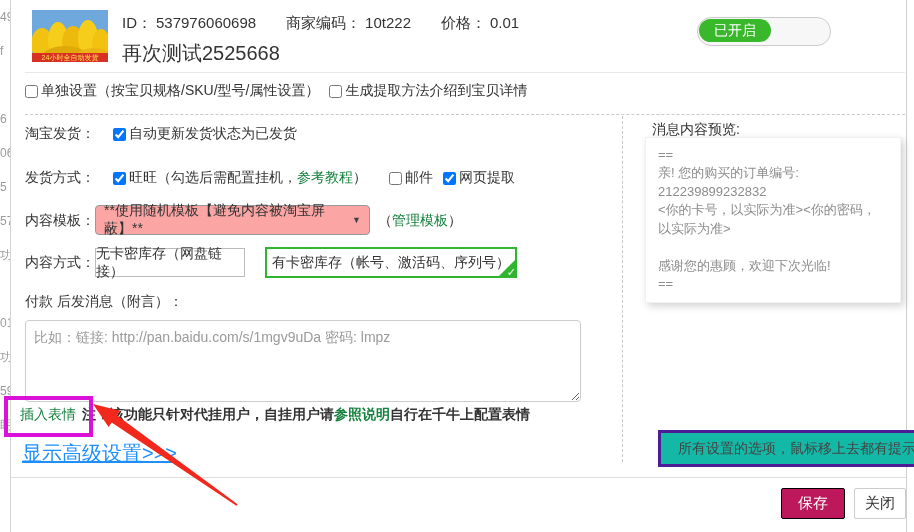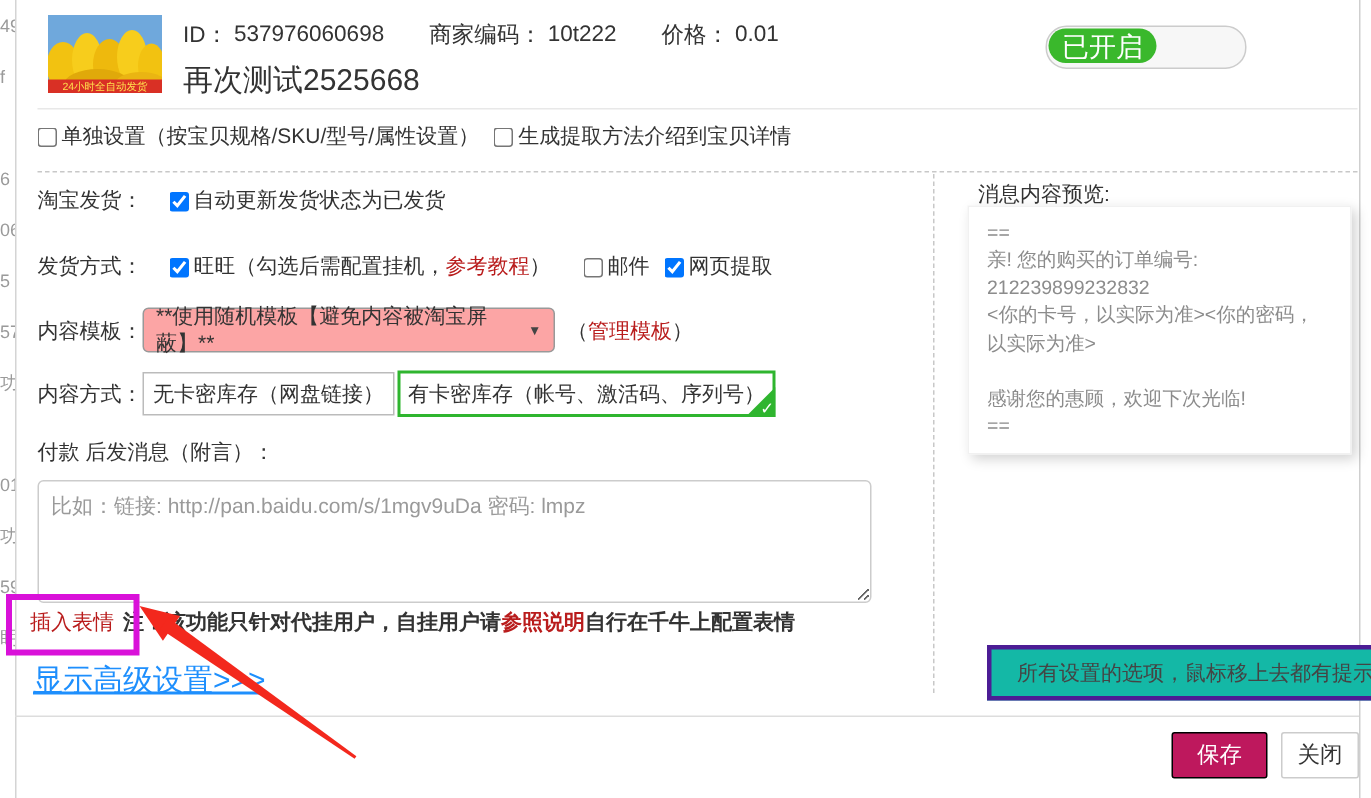--- a/index.html
+++ b/index.html
@@ -13,41 +13,41 @@
   .dialog-right-border{position:absolute;left:906px;top:0;height:532px;width:0;border-left:1px solid #cfcfcf;}
 
   
   .thumb{position:absolute;left:32px;top:10px;width:76px;height:52px;}
   .hdr-line1{position:absolute;left:122px;top:14px;display:flex;gap:30px;font-size:15px;color:#333;text-align:right;}
   .hdr-line2{position:absolute;left:122px;top:40px;font-size:20px;color:#333;}
   .kv{display:flex;gap:4px;}
   .toggle{position:absolute;left:697px;top:17px;width:132px;height:27px;border:1px solid #ccc;
     border-radius:14px;background:#f7f7f7;cursor:pointer;}
   .toggle-knob{position:absolute;left:1px;top:1px;width:72px;height:23px;background:#3ab82c;
-    border-radius:12px;color:#fff;font-size:18px;display:flex;align-items:center;justify-content:center;}
+    border-radius:12px;color:#fff;font-size:14px;display:flex;align-items:center;justify-content:center;}
 
   .hr-solid-top{position:absolute;left:25px;top:72px;width:880px;border-top:1px solid #e8e8e8;}
   .hr-dashed-top{position:absolute;left:25px;top:114px;width:880px;border-top:1px dashed #c8c8c8;}
   .hr-solid-bottom{position:absolute;left:10px;top:477px;width:896px;border-top:1px solid #ddd;}
   .v-dashed{position:absolute;left:622px;top:116px;height:346px;border-left:1px dashed #c8c8c8;}
 
   .row{position:absolute;display:flex;align-items:center;font-size:14px;color:#333;white-space:nowrap;}
   .row input[type=checkbox]{width:13px;height:13px;margin:0 3px 0 0;}
   .cb-group{display:flex;align-items:center;}
-  .link{color:#b91c1c;cursor:pointer;text-decoration:none;}
+  .link{color:#15803d;cursor:pointer;text-decoration:none;}
   .link-underline{color:#1e8ffd;cursor:pointer;text-decoration:underline;}
 
   .select-box{position:absolute;left:95px;top:205px;width:275px;height:30px;border:1px solid #999;
     border-radius:4px;background:#fca5a5;display:flex;align-items:center;justify-content:space-between;
     padding:0 8px;box-sizing:border-box;font-size:14px;color:#333;cursor:pointer;}
   .caret{font-size:9px;color:#444;}
 
   .opt-box{position:absolute;display:flex;align-items:center;justify-content:center;
     font-size:14px;color:#333;background:#fff;box-sizing:border-box;cursor:pointer;}
-  .opt1{left:95px;top:248px;width:168px;height:29px;border:1px solid #bbb;}
+  .opt1{left:95px;top:248px;width:150px;height:29px;border:1px solid #bbb;}
   .opt2{left:265px;top:247px;width:252px;height:31px;border:2px solid #2fb52f;}
   .corner-check{position:absolute;right:-2px;bottom:-2px;width:20px;height:20px;overflow:hidden;}
   .corner-check .tri{position:absolute;right:0;bottom:0;width:0;height:0;
     border-left:20px solid transparent;border-bottom:20px solid #2fb52f;}
   .corner-check .mark{position:absolute;right:1px;bottom:-1px;color:#fff;font-size:11px;font-weight:bold;}
 
   .message-area{position:absolute;left:25px;top:320px;width:556px;height:82px;border:1px solid #ccc;
     border-radius:4px;padding:8px;box-sizing:border-box;font-size:14px;color:#3b82f6;resize:both;
     font-family:"Liberation Sans","DejaVu Sans",sans-serif;}
   .message-area::placeholder{color:#9a9a9a;}

